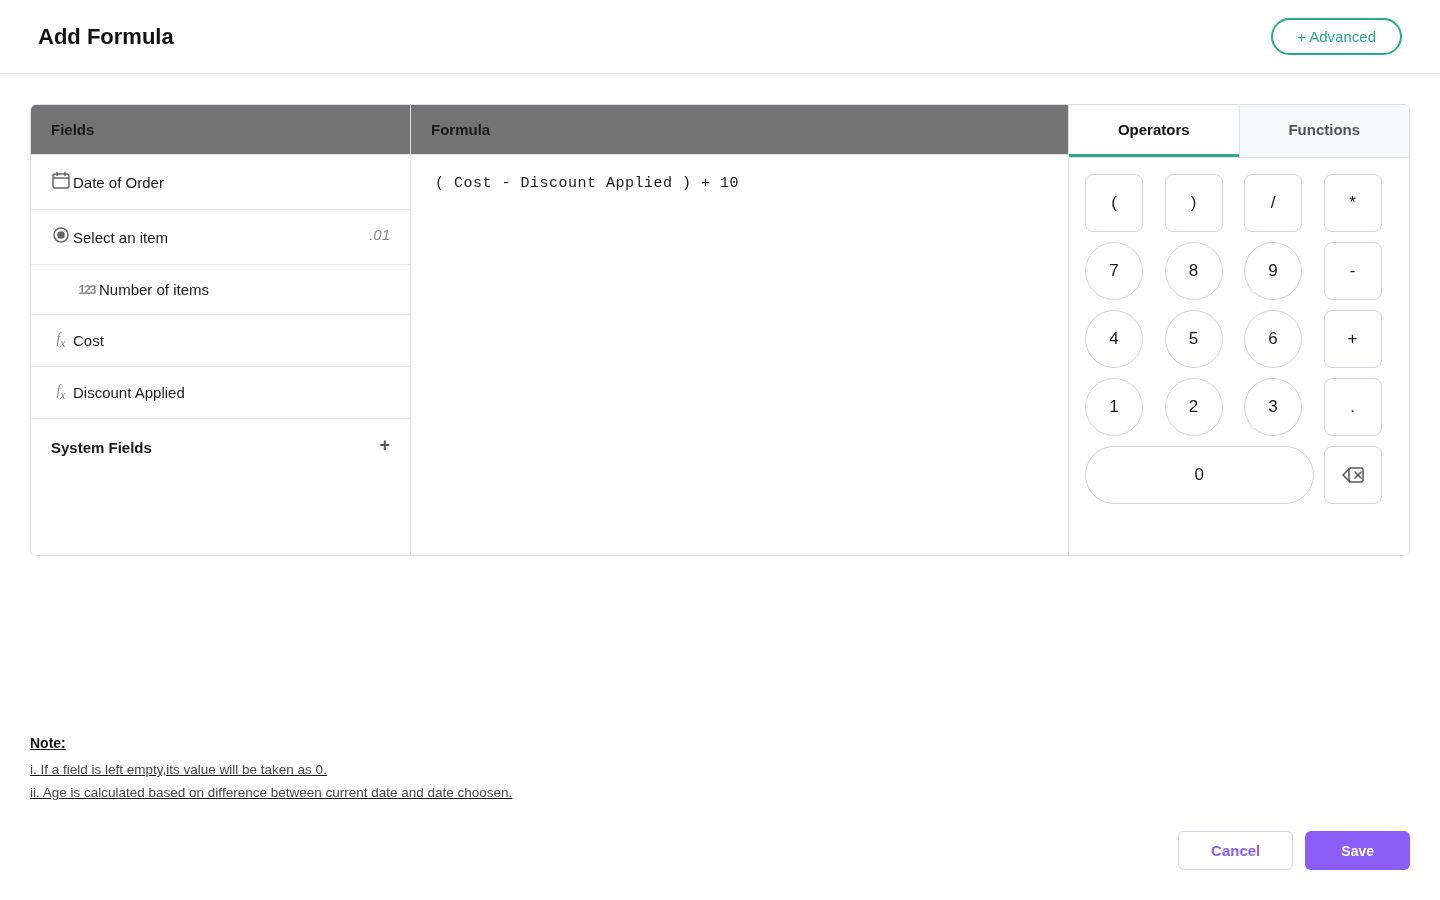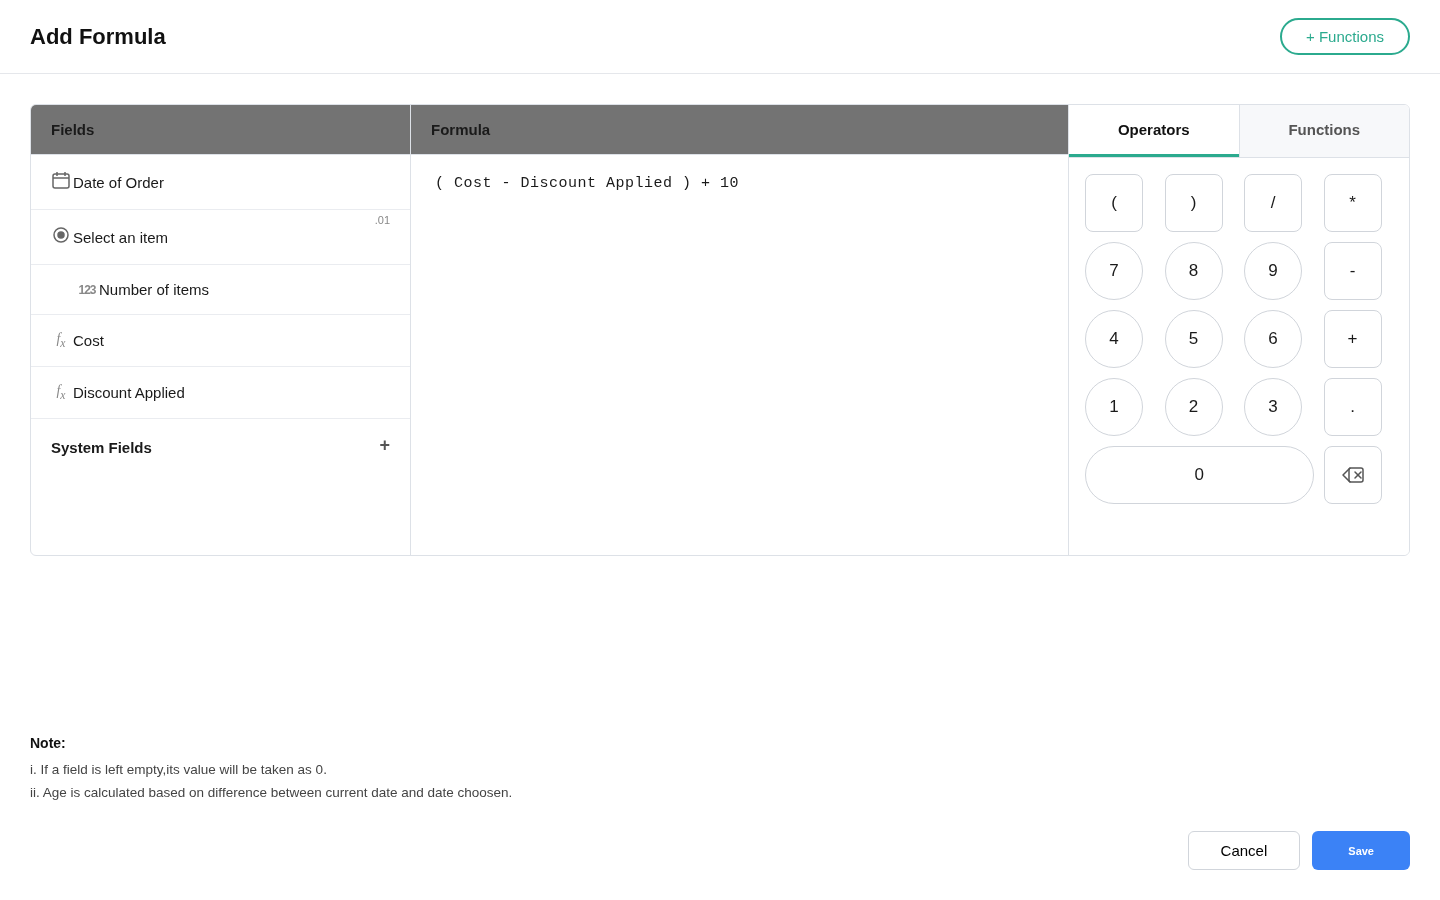--- a/index.html
+++ b/index.html
@@ -11,21 +11,21 @@
       min-height: 900px;
       display: flex;
       flex-direction: column;
     }
 
     
     .header {
       display: flex;
       align-items: center;
       justify-content: space-between;
-      padding: 18px 30px;
+      padding: 18px 38px;
       border-bottom: 1px solid #e5e7eb;
     }
     .header-title {
       font-size: 22px;
       font-weight: 600;
       color: #111;
     }
     .advanced-btn {
       display: flex;
       align-items: center;
@@ -80,23 +80,24 @@
     .field-icon {
       color: #666;
       font-size: 16px;
       width: 20px;
       text-align: center;
       flex-shrink: 0;
     }
     .field-badge {
       position: absolute;
       right: 20px;
-      top: 4px;
-      font-size: 11px;
+      top: 16px;
+      font-size: 15px;
       color: #888;
+      font-style: italic;
     }
     .system-fields-row {
       display: flex;
       align-items: flex-end;
       justify-content: space-between;
       padding: 16px 20px;
       font-size: 15px;
       font-weight: 700;
       cursor: pointer;
     }
@@ -178,20 +179,21 @@
       border-radius: 30px;
       width: 100%;
     }
     .op-btn.backspace {
       border-radius: 8px;
     }
 
     
     .notes-section {
       padding: 20px 30px 10px 30px;
+      text-decoration: underline;
     }
     .notes-title {
       font-weight: 700;
       font-size: 14px;
       margin-bottom: 8px;
       color: #111;
     }
     .notes-text {
       font-size: 13.5px;
       color: #444;
@@ -204,41 +206,41 @@
       justify-content: flex-end;
       gap: 12px;
       padding: 16px 30px 30px 30px;
     }
     .cancel-btn {
       padding: 10px 32px;
       border: 1px solid #d1d5db;
       border-radius: 6px;
       background: #fff;
       font-size: 15px;
-      font-weight: 400;
-      cursor: pointer;
-      color: #000000;
+      font-weight: 700;
+      cursor: pointer;
+      color: #8b5cf6;
     }
     .save-btn {
       padding: 10px 36px;
       border: none;
       border-radius: 6px;
-      background: #3b82f6;
+      background: #8b5cf6;
       color: #fff;
-      font-size: 11px;
+      font-size: 14px;
       font-weight: 700;
       cursor: pointer;
     }
   </style>
 </head>
 <body>
 
 <div class="header">
   <span class="header-title">Add Formula</span>
-  <button class="advanced-btn">+ Functions</button>
+  <button class="advanced-btn">+ Advanced</button>
 </div>
 
 <div class="main-content">
   <div class="panel">
 
     <div class="fields-col">
       <div class="col-header">Fields</div>
 
       <div class="field-item">
         <span class="field-icon">

